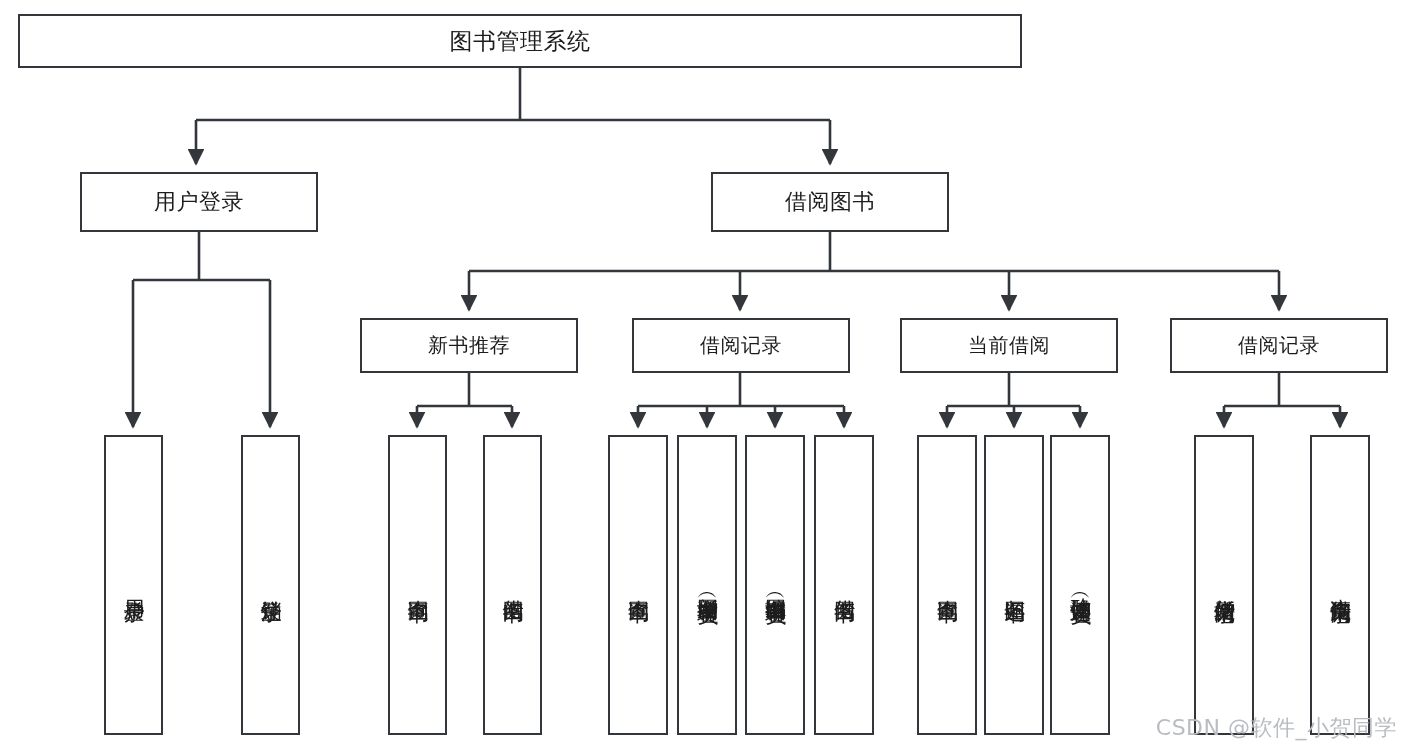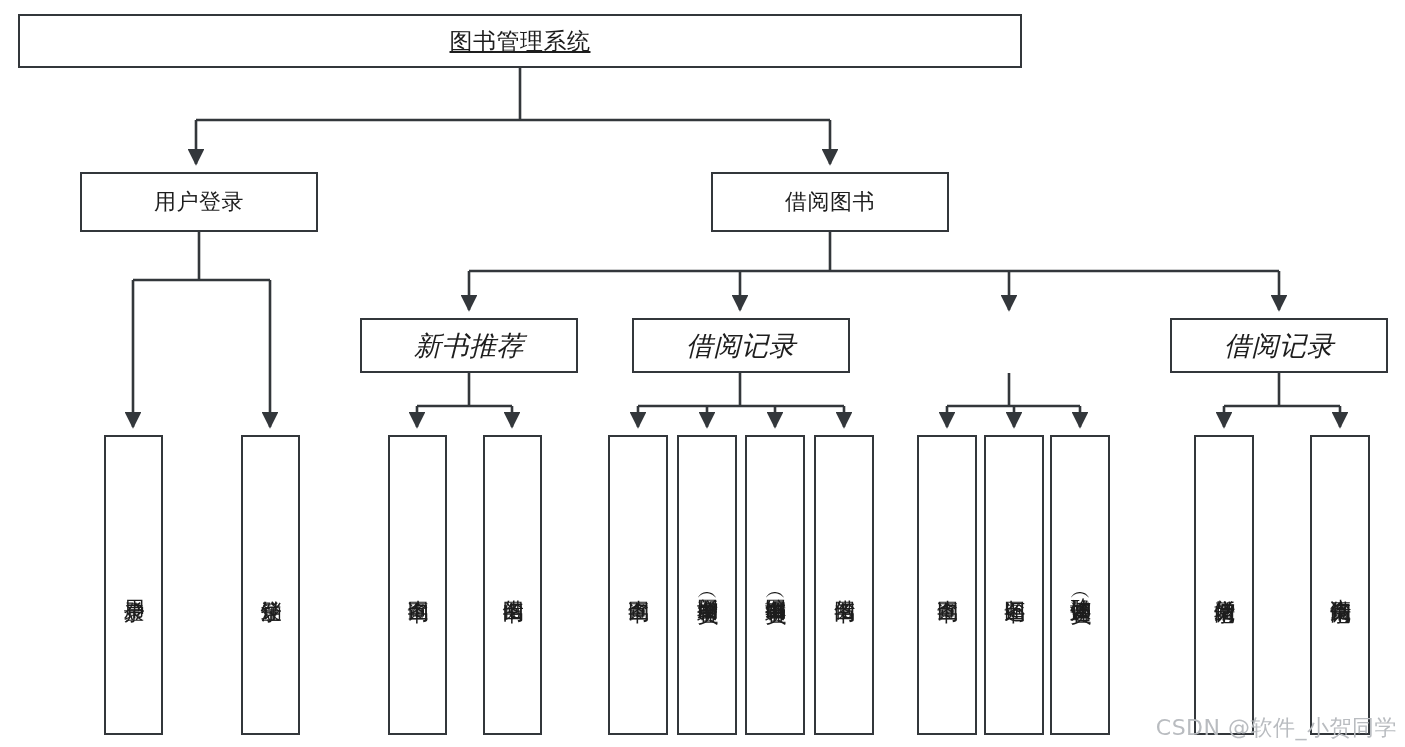--- a/index.html
+++ b/index.html
@@ -37,21 +37,21 @@
     color: #1d1d1d;
   }
   .node .label {
     font-size: 22px;
     line-height: 1.15;
     white-space: nowrap;
     letter-spacing: 0.5px;
   }
   .node.level1 .label { font-size: 23px; }
   .node.level2 .label { font-size: 22px; }
-  .node.level3 .label { font-size: 27px; font-style: italic; }
+  .node.level3 .label { font-size: 20px; }
   .node.leaf {
     align-items: center;
     justify-content: center;
   }
   .node.leaf .label {
     writing-mode: vertical-rl;
     text-orientation: upright;
     font-size: 21px;
     line-height: 1.32;
     letter-spacing: 1px;
@@ -117,36 +117,39 @@
       <path d="M 1014 406 L 1014 427" marker-end="url(#arrow)"></path>
       <path d="M 1080 406 L 1080 427" marker-end="url(#arrow)"></path>
 
       <path d="M 1279 373 L 1279 406"></path>
       <path d="M 1224 406 L 1340 406"></path>
       <path d="M 1224 406 L 1224 427" marker-end="url(#arrow)"></path>
       <path d="M 1340 406 L 1340 427" marker-end="url(#arrow)"></path>
     </g>
   </svg>
 
-  <div class="node level1" style="left:18px; top:14px; width:1004px; height:54px;text-decoration:underline;">
+  <div class="node level1" style="left:18px; top:14px; width:1004px; height:54px;">
     <span class="label">图书管理系统</span>
   </div>
 
   <div class="node level2" style="left:80px; top:172px; width:238px; height:60px;">
     <span class="label">用户登录</span>
   </div>
   <div class="node level2" style="left:711px; top:172px; width:238px; height:60px;">
     <span class="label">借阅图书</span>
   </div>
 
   <div class="node level3" style="left:360px; top:318px; width:218px; height:55px;">
     <span class="label">新书推荐</span>
   </div>
   <div class="node level3" style="left:632px; top:318px; width:218px; height:55px;">
     <span class="label">借阅记录</span>
+  </div>
+  <div class="node level3" style="left:900px; top:318px; width:218px; height:55px;">
+    <span class="label">当前借阅</span>
   </div>
   <div class="node level3" style="left:1170px; top:318px; width:218px; height:55px;">
     <span class="label">借阅记录</span>
   </div>
 
   <div class="node leaf" style="left:104px; top:435px; width:59px; height:300px;">
     <span class="label">用户登录</span>
   </div>
   <div class="node leaf" style="left:241px; top:435px; width:59px; height:300px;">
     <span class="label">注销登录</span>

